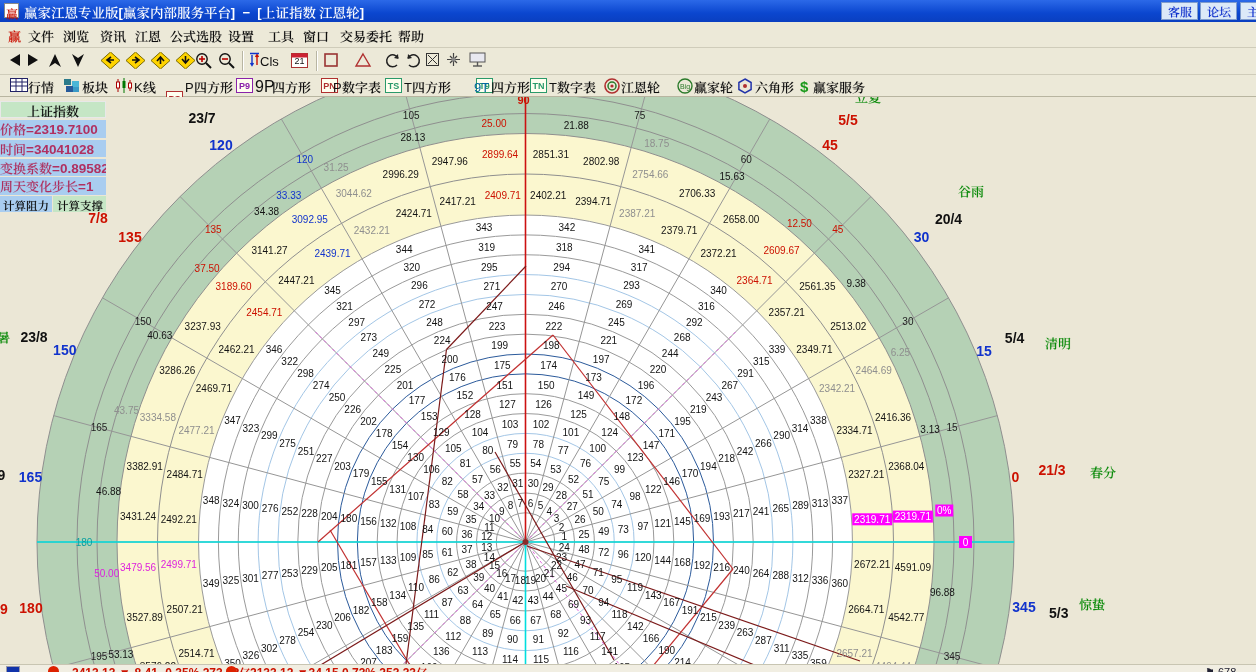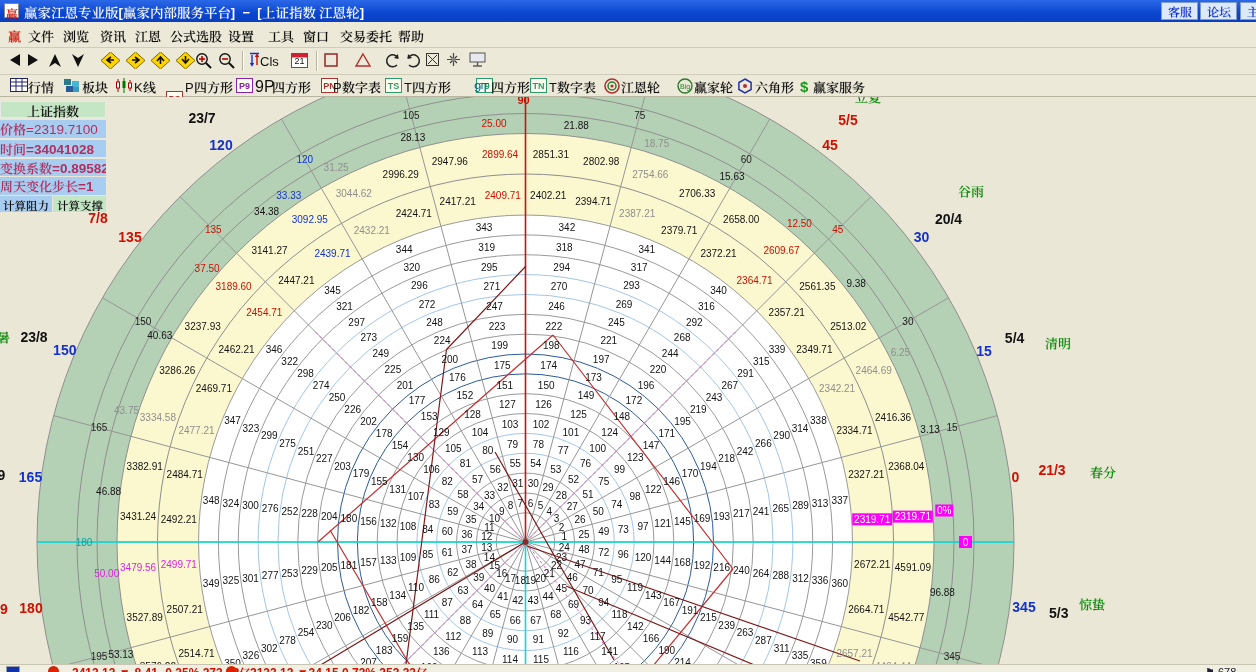--- a/index.html
+++ b/index.html
@@ -916,21 +916,21 @@
 <div id="panel" style="top:99px;left:0;height:112px">
     <div style="position:absolute;left:0;top:2px;width:106px;height:17px;background:#c5e6c5;border:1px solid #e8e8e8;text-align:center"><svg class="ck" style="width:52.0px;height:13.0px;" viewBox="0 0 4000 1000" fill="#111" stroke="#111" stroke-width="8">
         <use href="#c4e0a" x="0"></use>
         <use href="#c8bc1" x="1000"></use>
         <use href="#c6307" x="2000"></use>
         <use href="#c6570" x="3000"></use>
       </svg></div>
     <div class="prow" style="top:21.0px;height:17.5px;line-height:17px"><svg class="ck" style="width:26.0px;height:13.0px;" viewBox="0 0 2000 1000" fill="#b03060" stroke="#b03060" stroke-width="8">
         <use href="#c4ef7" x="0"></use>
         <use href="#c683c" x="1000"></use>
-      </svg><span style="color:#b03060;font-size:13.5px;font-weight:normal">=2319.7100</span></div>
+      </svg><span style="color:#b03060;font-size:13.5px;font-weight:bold">=2319.7100</span></div>
     <div class="prow" style="top:40.5px;height:17.5px;line-height:17px"><svg class="ck" style="width:26.0px;height:13.0px;" viewBox="0 0 2000 1000" fill="#b03060" stroke="#b03060" stroke-width="8">
         <use href="#c65f6" x="0"></use>
         <use href="#c95f4" x="1000"></use>
       </svg><span style="color:#b03060;font-size:13.5px;font-weight:bold">=34041028</span></div>
     <div class="prow" style="top:59.5px;height:17.5px;line-height:17px"><svg class="ck" style="width:52.0px;height:13.0px;" viewBox="0 0 4000 1000" fill="#b03060" stroke="#b03060" stroke-width="8">
         <use href="#c53d8" x="0"></use>
         <use href="#c6362" x="1000"></use>
         <use href="#c7cfb" x="2000"></use>
         <use href="#c6570" x="3000"></use>
       </svg><span style="color:#b03060;font-size:13.5px;font-weight:bold">=0.89582</span></div>

